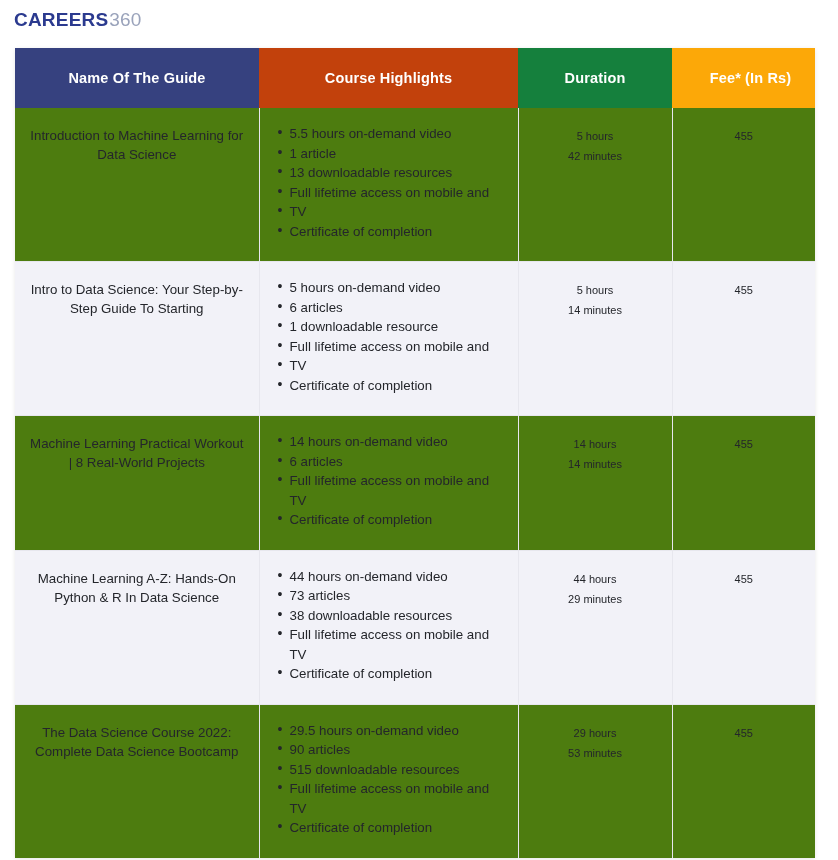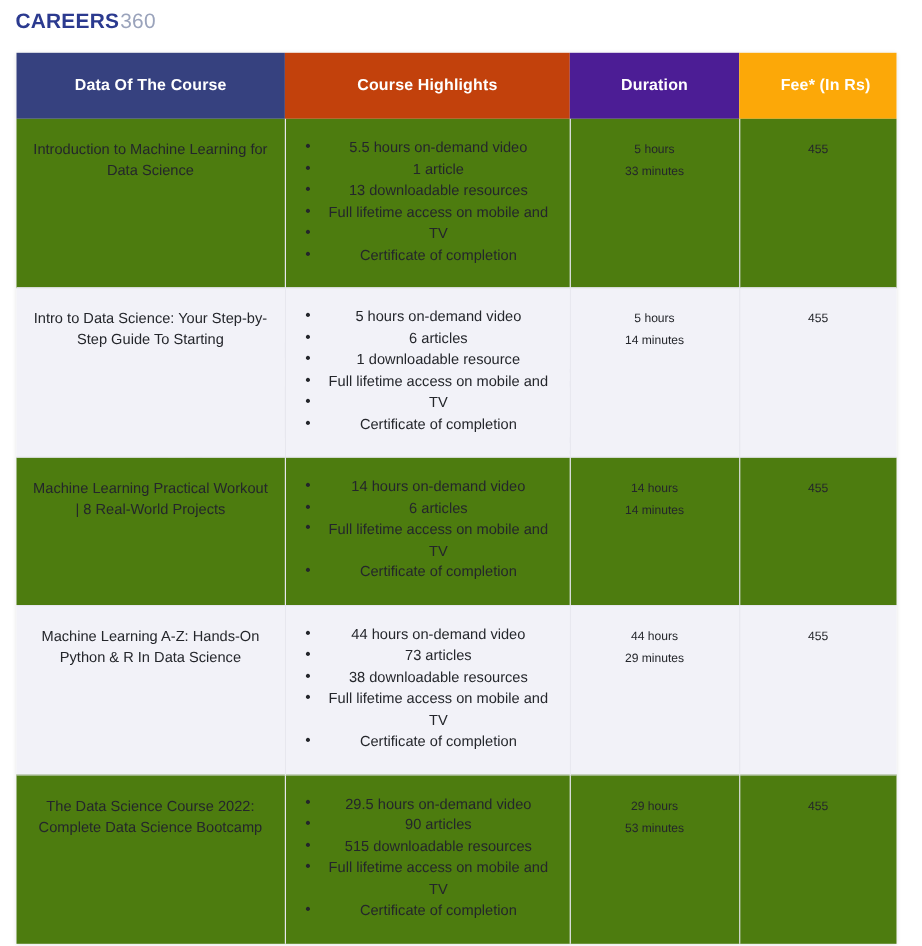--- a/index.html
+++ b/index.html
@@ -106,21 +106,21 @@
     font-weight: bold;
     color: #ffffff;
     text-align: center;
     vertical-align: middle;
     padding: 0 6px;
     border: none;
     letter-spacing: 0.15px;
   }
   th.h-name      { background: #36417f; }
   th.h-highlights{ background: #c2410c; }
-  th.h-duration  { background: #4c1d95; }
+  th.h-duration  { background: #15803d; }
   th.h-fee       { background: #fca808; padding-left: 20px; }
 
   
   tbody tr td {
     vertical-align: top;
     border-right: 1px solid #e7e7ee;
     border-bottom: 1px solid #e7e7ee;
     background-clip: padding-box;
   }
   tbody tr td:last-child { border-right: none; }
@@ -143,21 +143,21 @@
     padding: 0 0 0 22px;
     list-style: none;
   }
   .cell-highlights li {
     position: relative;
     font-size: 13.3px;
     line-height: 19.5px;
     color: #24262b;
     margin: 0 0 0 0;
     padding: 0 0 0 0;
-    text-align: center;
+    text-align: left;
   }
   .cell-highlights li::before {
     content: "\2022";
     position: absolute;
     left: -12px;
     top: -1px;
     font-size: 14px;
     color: #24262b;
     line-height: 19.5px;
   }
@@ -188,21 +188,21 @@
 <div class="table-wrap">
   <table class="course-table">
     <colgroup>
       <col class="c1">
         <col class="c2">
         <col class="c3">
         <col class="c4">
     </colgroup>
     <thead>
       <tr>
-        <th class="h-name">Data Of The Course</th>
+        <th class="h-name">Name Of The Guide</th>
         <th class="h-highlights">Course Highlights</th>
         <th class="h-duration">Duration</th>
         <th class="h-fee">Fee* (In Rs)</th>
       </tr>
     </thead>
     <tbody>
 
       <tr class="odd">
         <td class="cell-name">Introduction to Machine Learning for Data Science</td>
         <td class="cell-highlights">
@@ -210,21 +210,21 @@
             <li>5.5 hours on-demand video</li>
             <li>1 article</li>
             <li>13 downloadable resources</li>
             <li>Full lifetime access on mobile and</li>
             <li>TV</li>
             <li>Certificate of completion</li>
           </ul>
         </td>
         <td class="cell-duration">
           <span class="dur-line">5 hours</span>
-          <span class="dur-line">33 minutes</span>
+          <span class="dur-line">42 minutes</span>
         </td>
         <td class="cell-fee">455</td>
       </tr>
 
       <tr class="even">
         <td class="cell-name">Intro to Data Science: Your Step-by-Step Guide To Starting</td>
         <td class="cell-highlights">
           <ul>
             <li>5 hours on-demand video</li>
             <li>6 articles</li>

